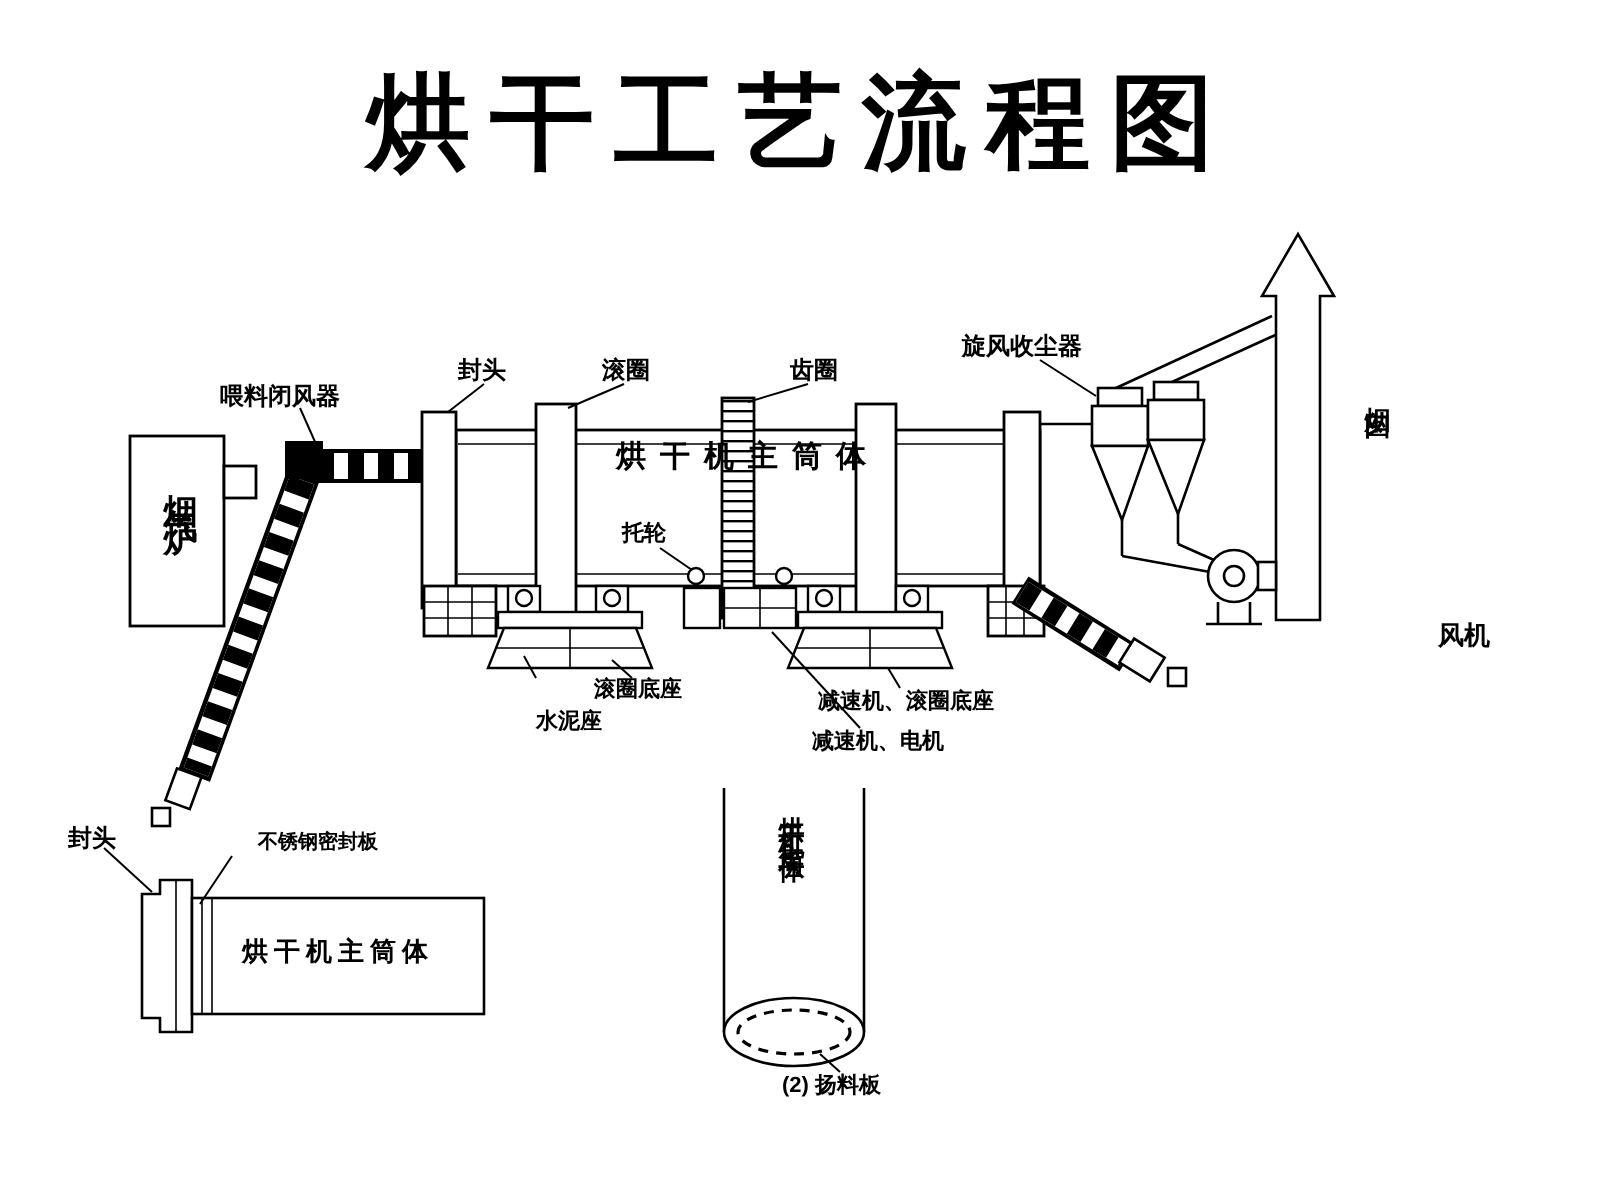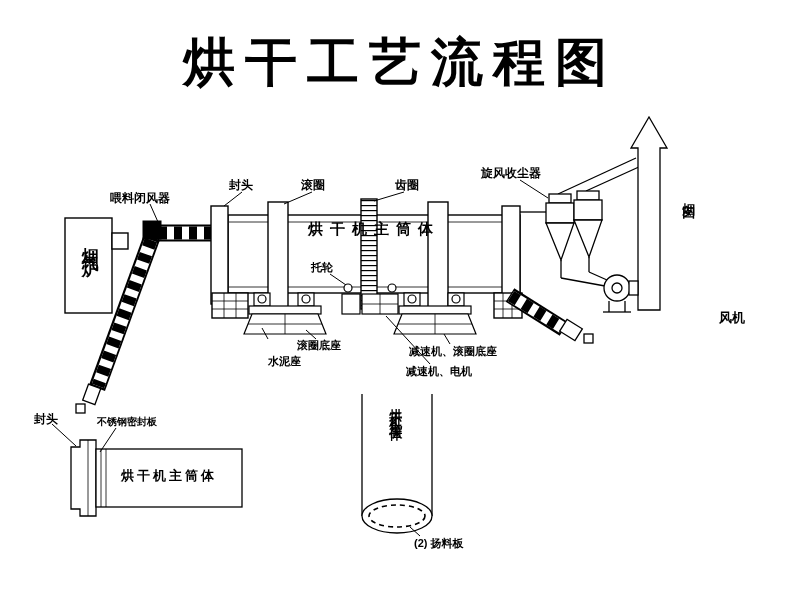--- a/index.html
+++ b/index.html
@@ -5,21 +5,21 @@
   * { margin:0; padding:0; box-sizing:border-box; }
   html,body { width:800px; height:600px; background:#fff; }
   body { font-family:"Liberation Sans", sans-serif; color:#000; }
   .stage { position:relative; width:800px; height:600px; background:#fff; overflow:hidden; }
   .shapes { position:absolute; left:0; top:0; }
   .title { position:absolute; top:34px; left:0; width:100%; text-align:center;
            font-family:"Liberation Serif", serif; font-weight:bold; font-size:52px;
            letter-spacing:10px; line-height:1.1; }
   .lbl { position:absolute; font-weight:bold; font-size:12px; white-space:nowrap; line-height:1.1; }
   .sm  { font-size:11px; }
-  .xs  { font-size:10px; }
+  .xs  { font-size:10px;margin-left:32px; }
   .md  { font-size:13px; }
   .vert { writing-mode:vertical-rl; text-orientation:upright; }
   .furnace-text { left:80px; top:234px; font-size:17px; letter-spacing:6px; }
   .chimney-text { left:681px; top:193px; letter-spacing:3px; }
   .shell-text   { left:308px; top:221px; font-size:15px; letter-spacing:7px; }
   .detail-cyl-text { left:98px; top:469px; width:142px; text-align:center; font-size:13px; letter-spacing:3px; }
   .section-text { left:388px; top:398px; letter-spacing:4px; }
 </style>
 </head>
 <body>
@@ -187,14 +187,14 @@
   <div class="lbl sm" style="left:311px; top:261px;">托轮</div>
   <div class="lbl sm" style="left:268px; top:339px;margin-top:16px;">水泥座</div>
   <div class="lbl sm" style="left:297px; top:339px;">滚圈底座</div>
   <div class="lbl sm" style="left:409px; top:345px;">减速机、滚圈底座</div>
   <div class="lbl sm" style="left:406px; top:365px;">减速机、电机</div>
   <div class="lbl md" style="left:683px; top:311px;margin-left:36px;">风机</div>
   <div class="lbl" style="left:34px; top:413px;">封头</div>
   <div class="lbl xs" style="left:97px; top:416px;">不锈钢密封板</div>
   <div class="lbl detail-cyl-text">烘干机主筒体</div>
   <div class="lbl md vert section-text">烘干机主筒体</div>
-  <div class="lbl sm" style="left:414px; top:537px;">(2) 扬料板</div>
+  <div class="lbl sm" style="left:391px; top:537px;">(2) 扬料板</div>
 </div>
 
 </body></html>

